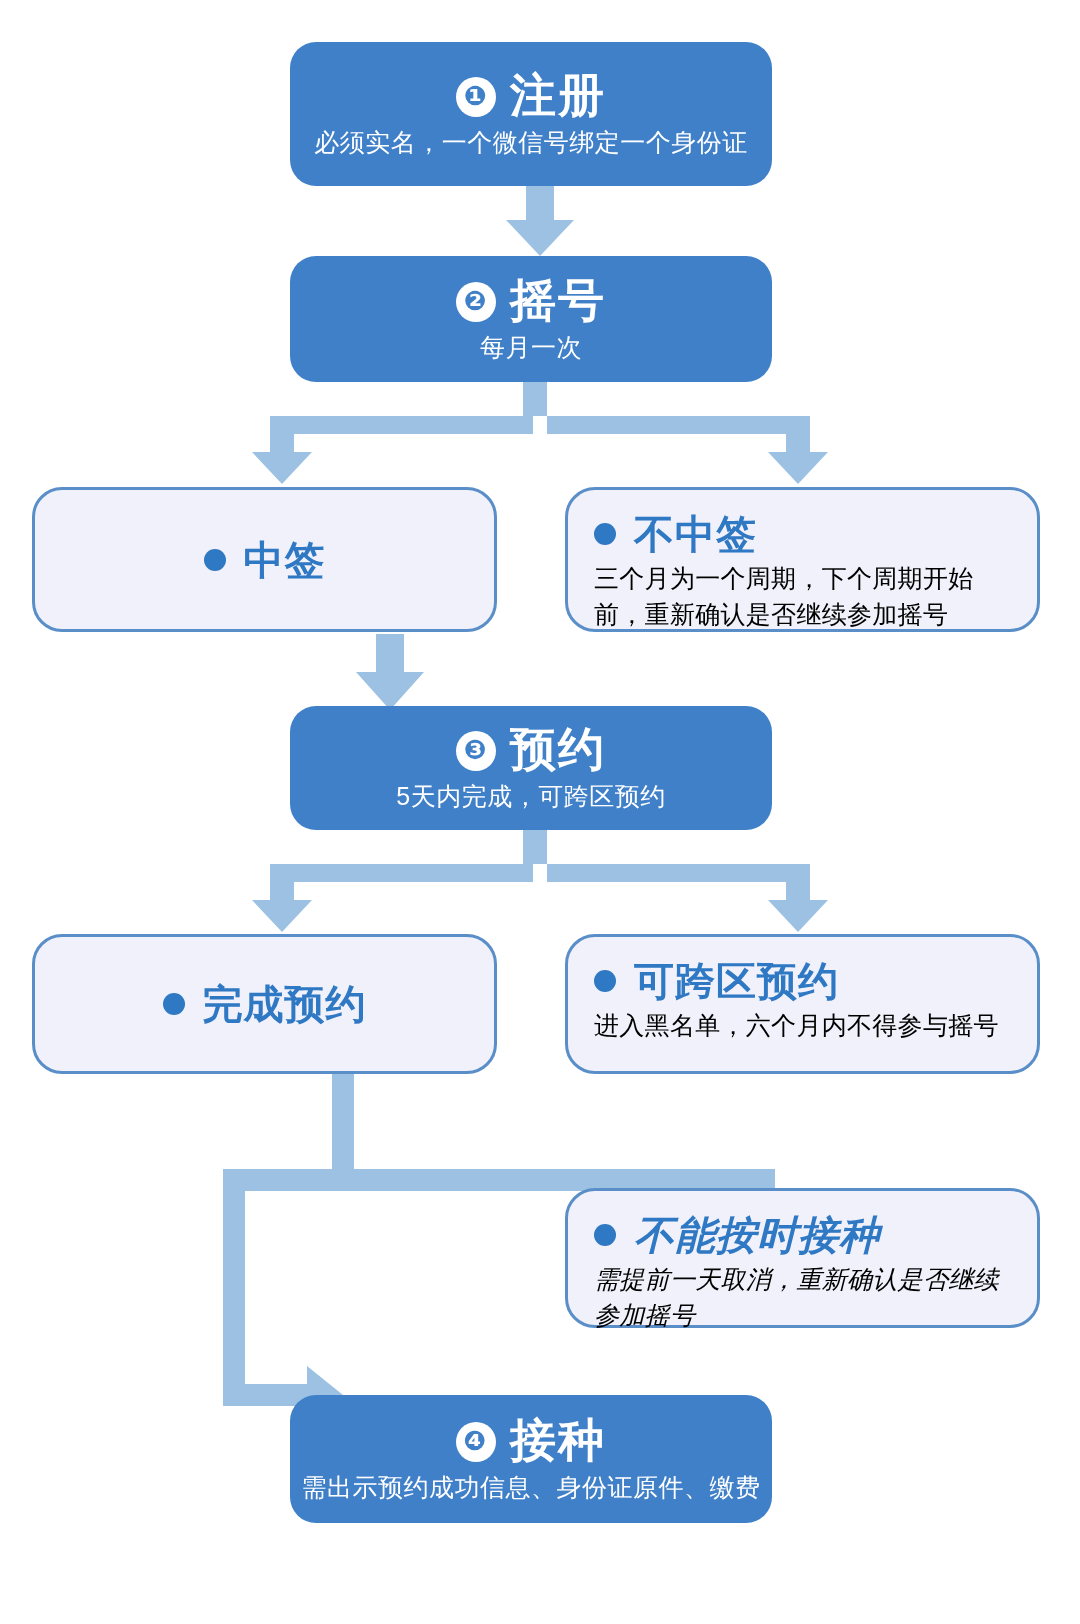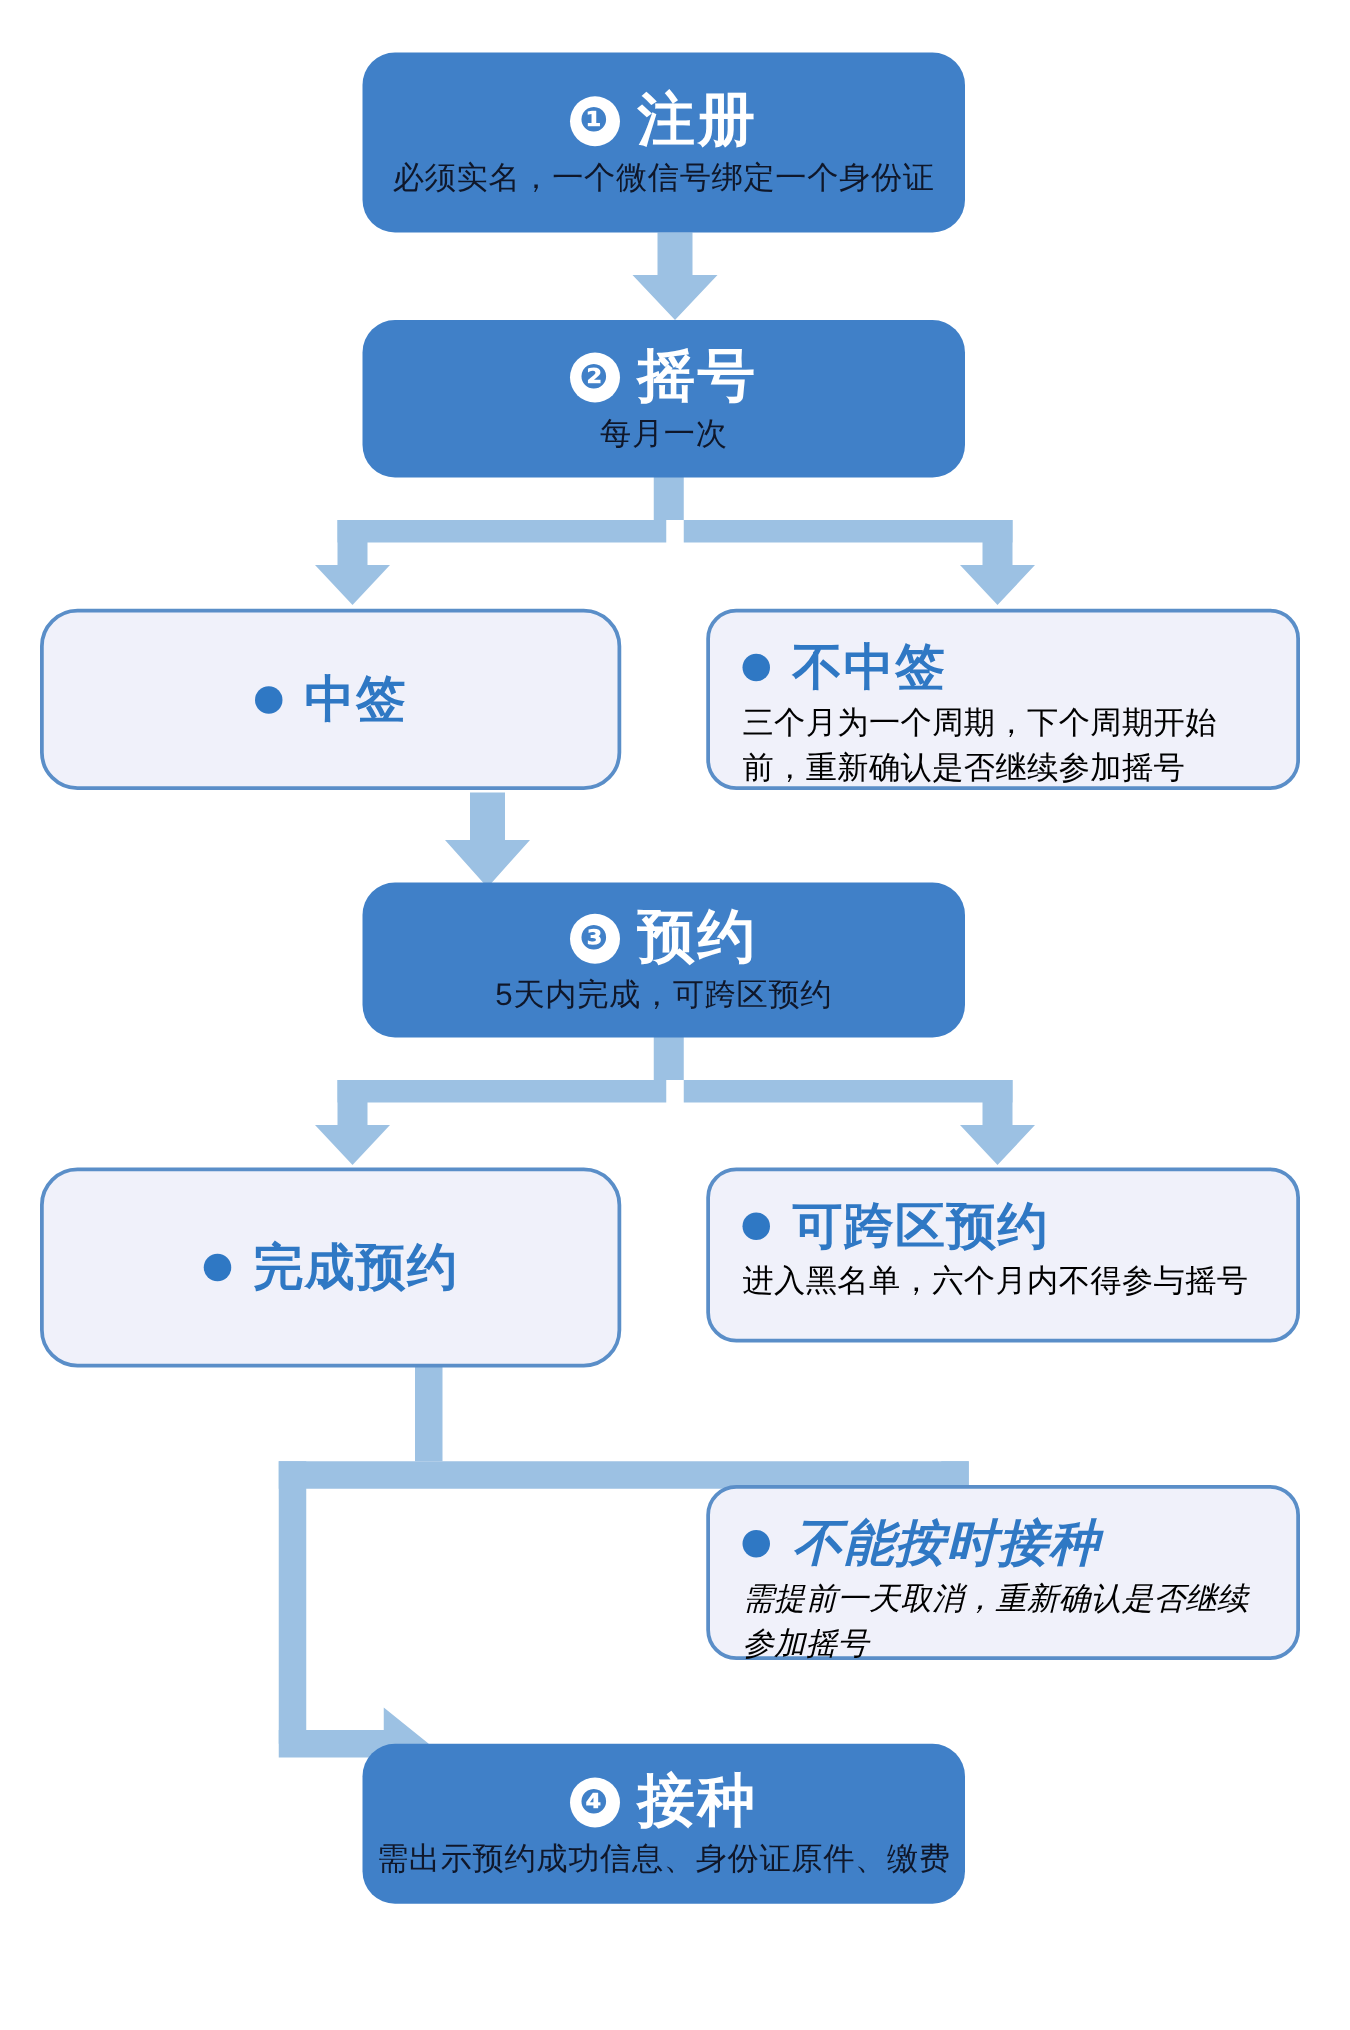--- a/index.html
+++ b/index.html
@@ -24,21 +24,21 @@
   .node.primary .title{
     display:flex;align-items:center;justify-content:center;
     gap:14px;
     font-size:46px;font-weight:bold;letter-spacing:2px;
     line-height:1.05;
     color:#ffffff;
   }
   .node.primary .sub{
     margin-top:8px;
     font-size:25px;font-weight:400;letter-spacing:0.5px;
-    color:#0f172a;
+    color:#ffffff;
     line-height:1.2;
   }
   .stepnum{
     width:40px;height:40px;border-radius:50%;
     background:#ffffff;color:#4080c8;
     font-size:27px;font-weight:bold;
     display:flex;align-items:center;justify-content:center;
     line-height:1;flex:none;
     position:relative;top:2px;
   }
@@ -62,21 +62,21 @@
   .node.light .head-text{
     font-size:40px;font-weight:bold;color:#2f78c4;
     letter-spacing:1px;line-height:1.1;
   }
   .node.light .body{
     font-size:25px;color:#000000;line-height:1.45;
     letter-spacing:0.3px;
   }
   .node.light.detail{
     padding:22px 26px 20px 26px;
-    display:flex;flex-direction:column;justify-content:flex-start;border-radius:24px;
+    display:flex;flex-direction:column;justify-content:flex-start;
   }
   .node.light.detail .body{margin-top:4px;}
 
   
   .conn{position:absolute;}
   svg.conn{overflow:visible;}
 </style>
 </head>
 <body>
 
@@ -146,21 +146,21 @@
   </div>
 
   <div class="node primary" style="left:290px;top:706px;width:482px;height:124px;">
     <div class="title">
       <span class="stepnum">❸</span>
       <span>预约</span>
     </div>
     <div class="sub">5天内完成，可跨区预约</div>
   </div>
 
-  <div class="node light centered" style="left:32px;top:934px;width:465px;height:160px;">
+  <div class="node light centered" style="left:32px;top:934px;width:465px;height:140px;">
     <div class="head">
       <span class="dot"></span>
       <span class="head-text">完成预约</span>
     </div>
   </div>
 
   <div class="node light detail" style="left:565px;top:934px;width:475px;height:140px;">
     <div class="head">
       <span class="dot"></span>
       <span class="head-text">可跨区预约</span>

